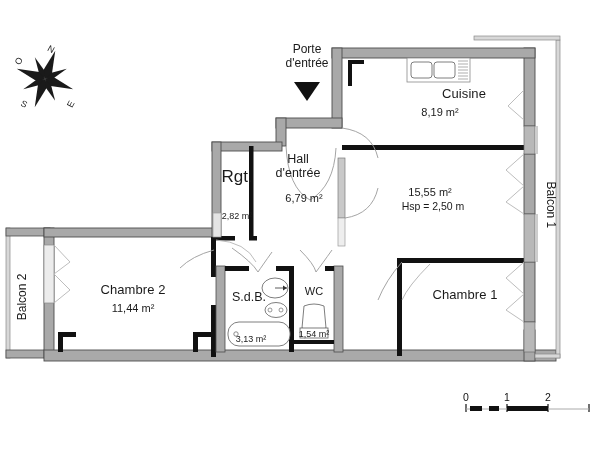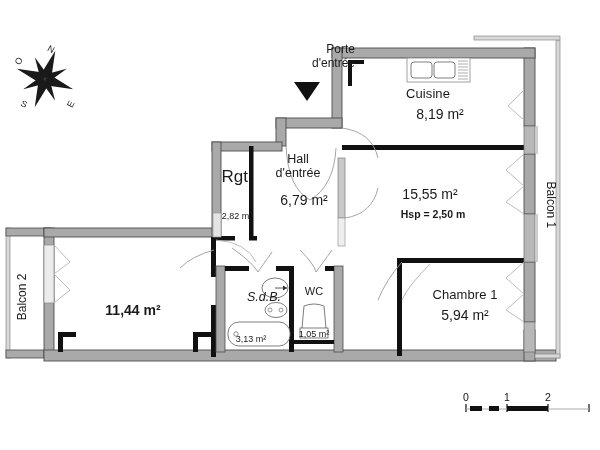--- a/index.html
+++ b/index.html
@@ -33,28 +33,27 @@
     color: #1a1a1a;
     white-space: nowrap;
     line-height: 1.15;
     user-select: none;
   }
   .room-name {
     font-size: 13px;
     letter-spacing: 0.1px;
   }
   .room-area {
-    font-size: 14px;
+    font-size: 11px;
   }
   .small-name { font-size: 11.5px; }
   .small-area { font-size: 9px; margin-top: 26px; }
   .porte-lbl {
     font-size: 12px;
     line-height: 1.18;
-    text-align: right;
   }
   .hsp-lbl {
     font-size: 10.5px;
   }
   .vert-lbl {
     font-size: 12px;
     transform-origin: 50% 50%;
   }
   .rot-cw { transform: rotate(90deg); }
   .rot-ccw { transform: rotate(-90deg); }
@@ -272,60 +271,58 @@
   <div class="lbl" style="left:12px; top:56px; width:14px; font-size:9px; transform:rotate(-62deg);">O</div>
   <div class="lbl" style="left:44px; top:44px; width:14px; font-size:9px; transform:rotate(28deg);">N</div>
   <div class="lbl" style="left:17px; top:99px; width:14px; font-size:9px; transform:rotate(28deg);">S</div>
   <div class="lbl" style="left:64px; top:99px; width:14px; font-size:9px; transform:rotate(-62deg);">E</div>
 
   <div class="lbl porte-lbl" style="left:259px; top:42px; width:96px;">
     <div>Porte</div>
     <div>d'entrée</div>
   </div>
 
-  <div class="lbl room-name" style="left:376px; top:87px; width:104px;text-align:center;">Cuisine</div>
+  <div class="lbl room-name" style="left:412px; top:87px; width:104px;text-align:center;">Cuisine</div>
   <div class="lbl room-area" style="left:388px; top:106px; width:104px;">
     <span>8,19</span><span class="sup-wrap"> </span><span>m²</span>
   </div>
 
   <div class="lbl room-area" style="left:378px; top:186px; width:104px;">
     <span>15,55</span> <span>m²</span>
   </div>
-  <div class="lbl hsp-lbl" style="left:378px; top:208px; width:110px;font-weight:bold;">Hsp = 2,50 m</div>
+  <div class="lbl hsp-lbl" style="left:378px; top:200px; width:110px;">Hsp = 2,50 m</div>
 
   <div class="lbl room-name" style="left:410px; top:288px; width:110px;">Chambre 1</div>
-  <div class="lbl room-area" style="left:410px; top:307px; width:110px;">
-    <span>5,94</span> <span>m²</span>
-  </div>
-
-  <div class="lbl room-area" style="left:78px; top:302px; width:110px;font-weight:bold;">
+
+  <div class="lbl room-name" style="left:78px; top:283px; width:110px;">Chambre 2</div>
+  <div class="lbl room-area" style="left:78px; top:302px; width:110px;">
     <span>11,44</span> <span>m²</span>
   </div>
 
   <div class="lbl small-name" style="left:256px; top:152px; width:84px; font-size:12.5px;">
     <div>Hall</div>
     <div>d'entrée</div>
   </div>
   <div class="lbl room-area" style="left:262px; top:192px; width:84px;">
     <span>6,79</span> <span>m²</span>
   </div>
 
   <div class="lbl small-name" style="left:212px; top:167px; width:50px; font-size:17px;">Rgt.</div>
   <div class="lbl small-area" style="left:208px; top:185px; width:58px;">
     <span>2,82</span> <span>m²</span>
   </div>
 
-  <div class="lbl small-name" style="left:231px; top:290px; width:66px; font-size:12.5px;font-style:italic;">S.d.B.</div>
+  <div class="lbl small-name" style="left:216px; top:290px; width:66px; font-size:12.5px;">S.d.B.</div>
   <div class="lbl small-area" style="left:218px; top:308px; width:66px;">
     <span>3,13</span> <span>m²</span>
   </div>
 
   <div class="lbl small-name" style="left:290px; top:285px; width:48px; font-size:11px;">WC</div>
   <div class="lbl small-area" style="left:288px; top:303px; width:52px;">
-    <span>1,05</span> <span>m²</span>
+    <span>1,54</span> <span>m²</span>
   </div>
 
   <div class="lbl vert-lbl rot-cw" style="left:505px; top:198px; width:90px;">Balcon 1</div>
 
   <div class="lbl vert-lbl rot-ccw" style="left:-22px; top:290px; width:90px;">Balcon 2</div>
 
   <div class="lbl scale-lbl" style="left:459px; top:391px; width:14px;">0</div>
   <div class="lbl scale-lbl" style="left:500px; top:391px; width:14px;">1</div>
   <div class="lbl scale-lbl" style="left:541px; top:391px; width:14px;">2</div>
   <div class="lbl scale-lbl" style="left:597px; top:391px; width:26px;text-align:right;">3m</div>

